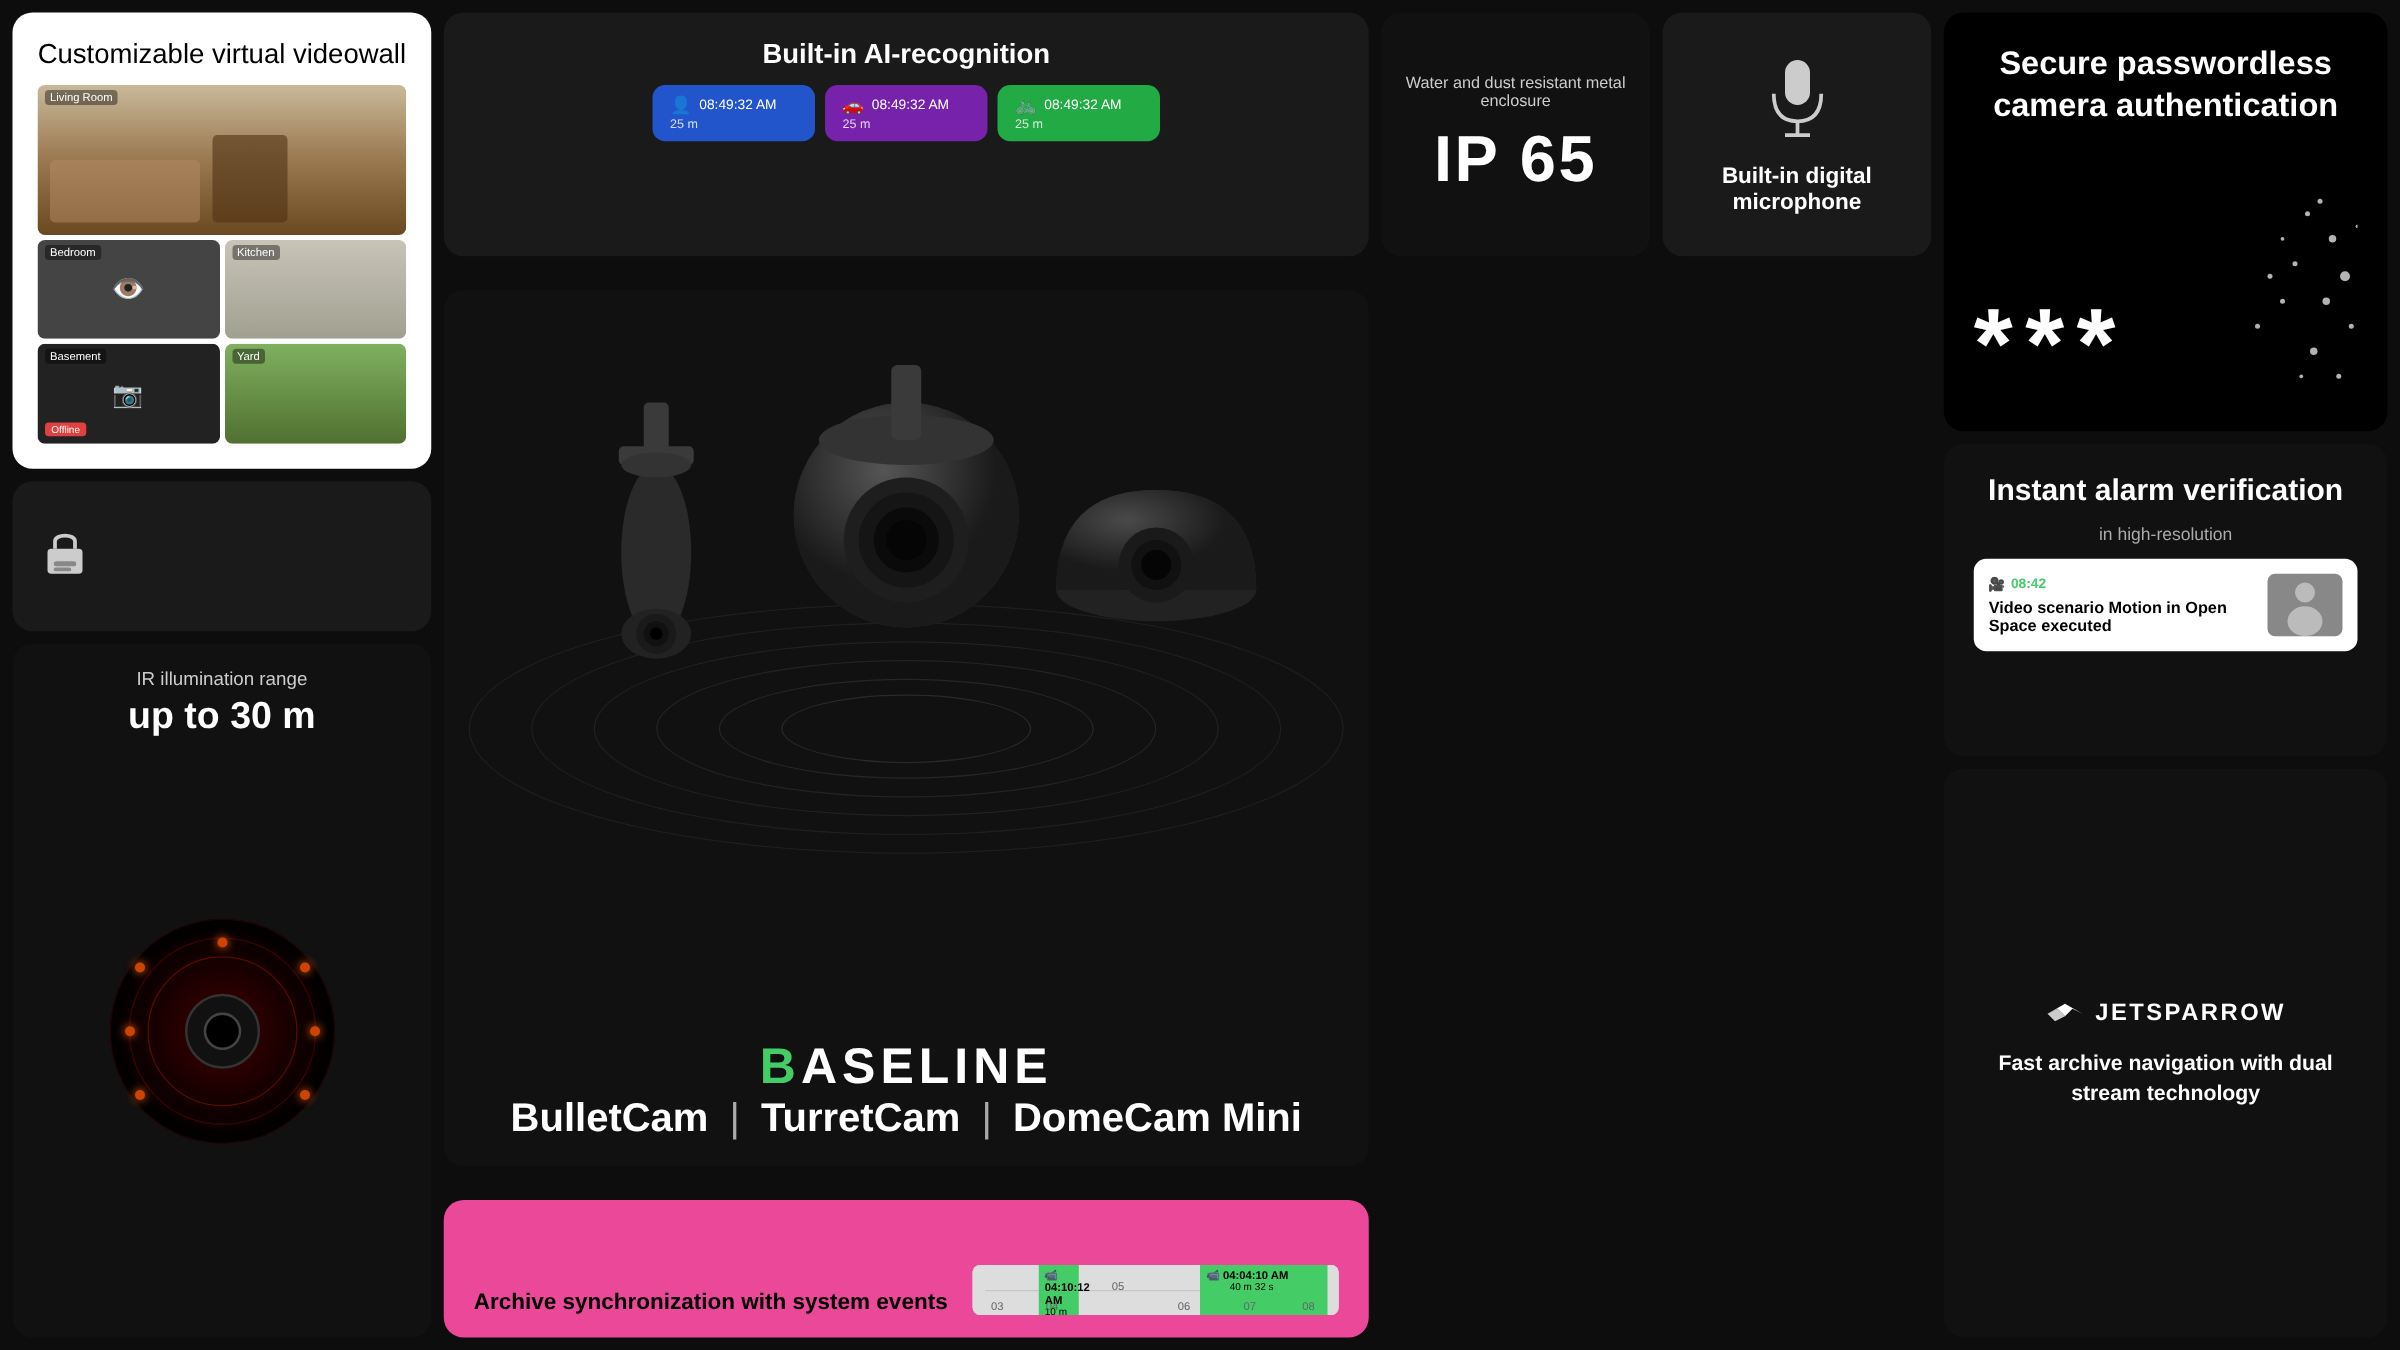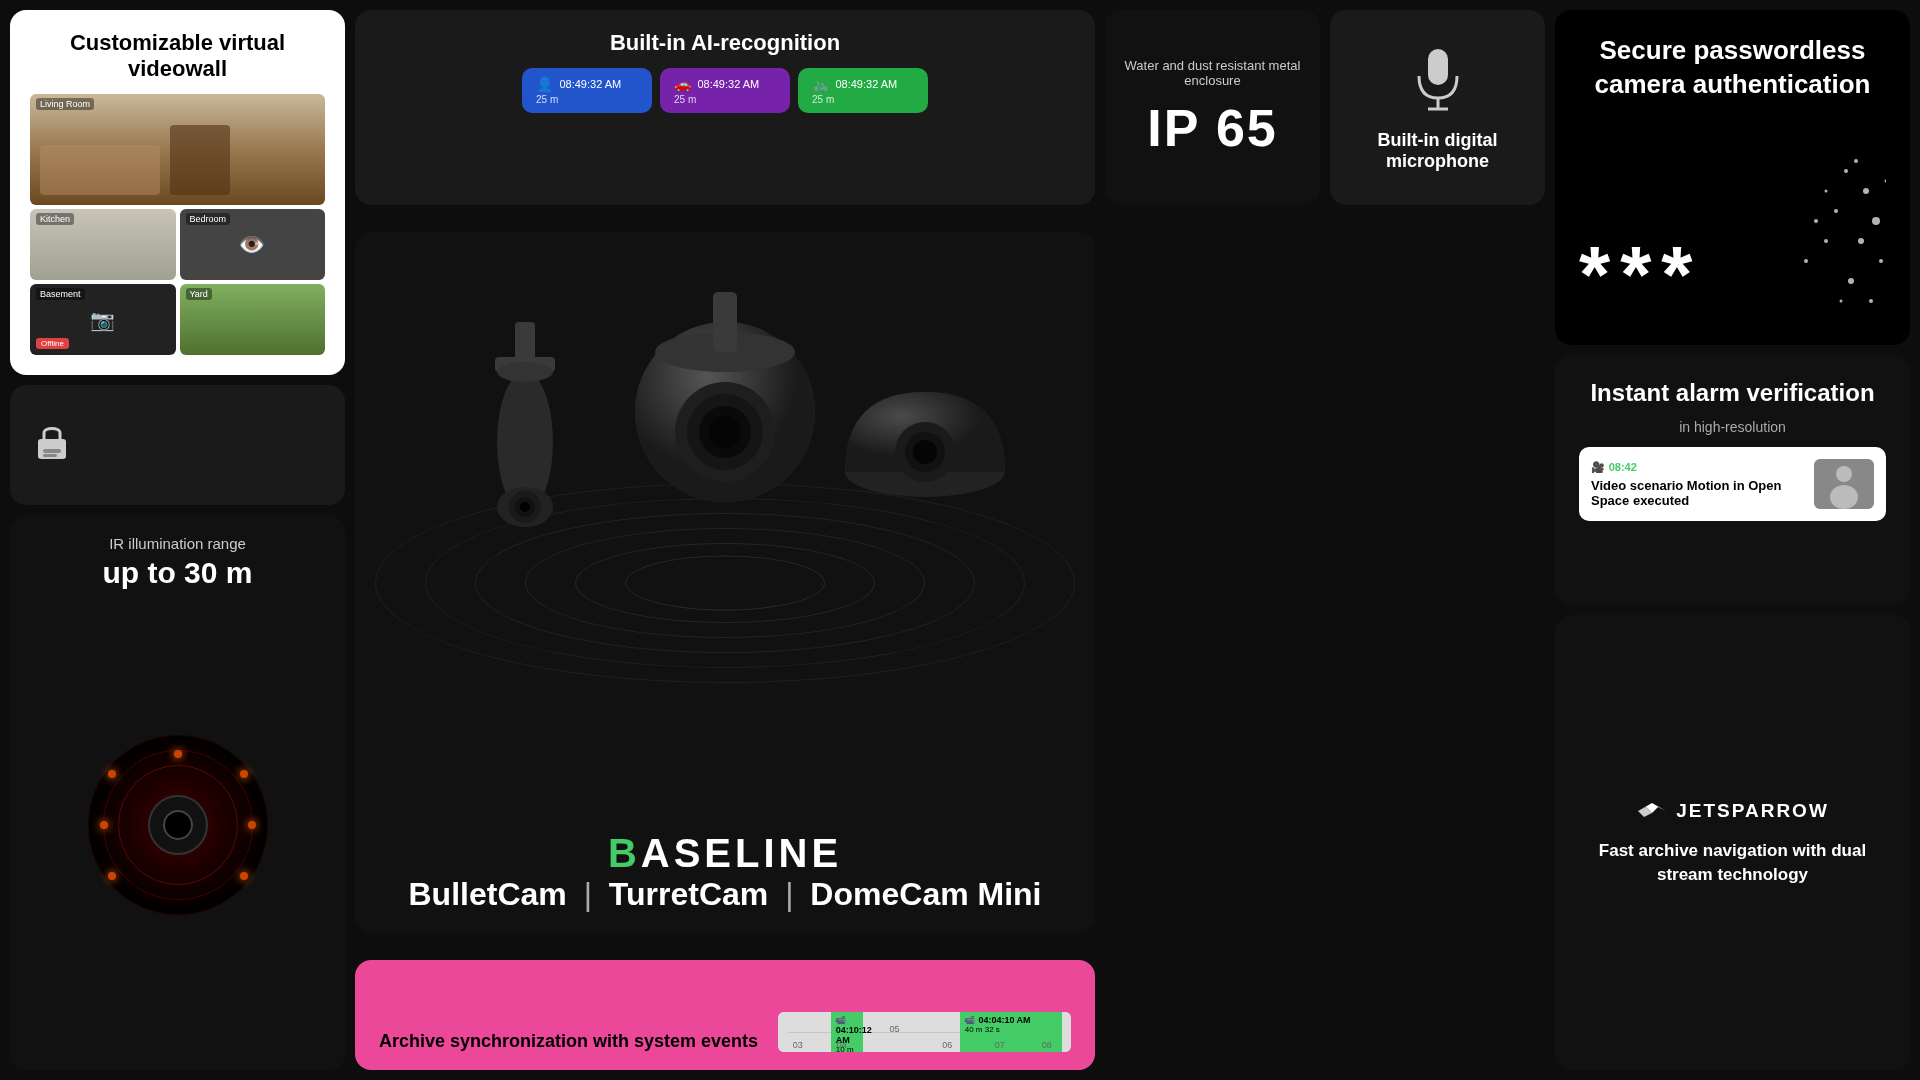--- a/index.html
+++ b/index.html
@@ -30,21 +30,21 @@
       color: #000;
       border-radius: 16px;
       padding: 20px;
       display: flex;
       flex-direction: column;
       align-items: center;
     }
 
     .card-videowall h2 {
       font-size: 22px;
-      font-weight: 700;
+      font-weight: 400;
       text-align: center;
       color: #000;
       margin-bottom: 12px;
     }
 
     .videowall-grid {
       display: grid;
       grid-template-columns: 1fr 1fr;
       grid-template-rows: auto auto auto;
       gap: 4px;
@@ -475,30 +475,30 @@
       <div class="videowall-grid">
 
         <div class="vw-cell large vw-living">
           <span class="vw-cell-label">Living Room</span>
           <div style="width:100%;height:100%;background:linear-gradient(180deg,#c8b99a 0%,#9a7850 50%,#6a4820 100%);display:flex;align-items:flex-end;padding:10px;">
             <div style="width:120px;height:50px;background:rgba(180,140,100,0.5);border-radius:4px;margin-right:10px;"></div>
             <div style="width:60px;height:70px;background:rgba(80,50,20,0.6);border-radius:4px;"></div>
           </div>
         </div>
 
-        <div class="vw-cell vw-kitchen" style="position:relative;">
-          <span class="vw-cell-label">Kitchen</span>
-          <div style="width:100%;height:100%;background:linear-gradient(180deg,#c8c4b8 0%,#a0a090 100%);"></div>
-        </div>
-
         <div class="vw-cell vw-bedroom" style="position:relative;">
           <span class="vw-cell-label">Bedroom</span>
           <div style="width:100%;height:100%;background:#444;display:flex;align-items:center;justify-content:center;">
             <span style="font-size:22px;color:#666;">👁️</span>
           </div>
+        </div>
+
+        <div class="vw-cell vw-kitchen" style="position:relative;">
+          <span class="vw-cell-label">Kitchen</span>
+          <div style="width:100%;height:100%;background:linear-gradient(180deg,#c8c4b8 0%,#a0a090 100%);"></div>
         </div>
 
         <div class="vw-cell vw-basement" style="position:relative;">
           <span class="vw-cell-label">Basement</span>
           <div style="width:100%;height:100%;background:#222;display:flex;align-items:center;justify-content:center;">
             <span style="font-size:20px;color:#555;">📷</span>
           </div>
           <span class="offline-badge">Offline</span>
         </div>
 
@@ -663,21 +663,21 @@
             <div style="flex:1;height:1px;background:rgba(0,0,0,0.1);"></div>
           </div>
 
           <div style="position:absolute;left:18%;top:0;bottom:0;width:11%;background:#44cc66;display:flex;flex-direction:column;align-items:flex-start;padding:3px 5px;">
             <span style="font-size:9px;font-weight:700;color:#000;">📹 04:10:12 AM</span>
             <span style="font-size:8px;color:#000;">10 m 23 s</span>
           </div>
 
           <div style="position:absolute;left:62%;top:0;bottom:0;width:35%;background:#44cc66;display:flex;flex-direction:column;align-items:flex-start;padding:3px 5px;">
             <span style="font-size:9px;font-weight:700;color:#000;">📹 04:04:10 AM</span>
-            <span style="font-size:8px;color:#000;">40 m 32 s</span>
+            <span style="font-size:8px;color:#000;margin-left:19px;">40 m 32 s</span>
           </div>
 
           <span style="position:absolute;bottom:2px;left:5%;font-size:9px;color:#666;">03</span>
           <span style="position:absolute;bottom:2px;left:20%;font-size:9px;color:#666;">04</span>
           <span style="position:absolute;bottom:18px;left:38%;font-size:9px;color:#666;">05</span>
           <span style="position:absolute;bottom:2px;left:56%;font-size:9px;color:#666;">06</span>
           <span style="position:absolute;bottom:2px;left:74%;font-size:9px;color:#666;">07</span>
           <span style="position:absolute;bottom:2px;left:90%;font-size:9px;color:#666;">08</span>
         </div>
       </div>

